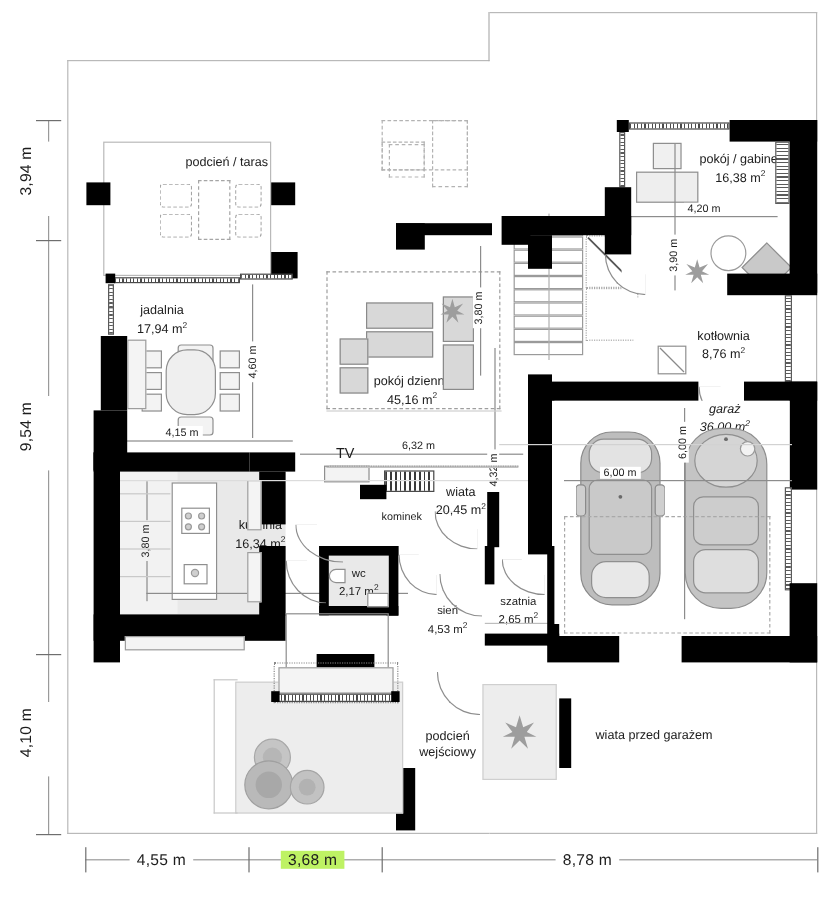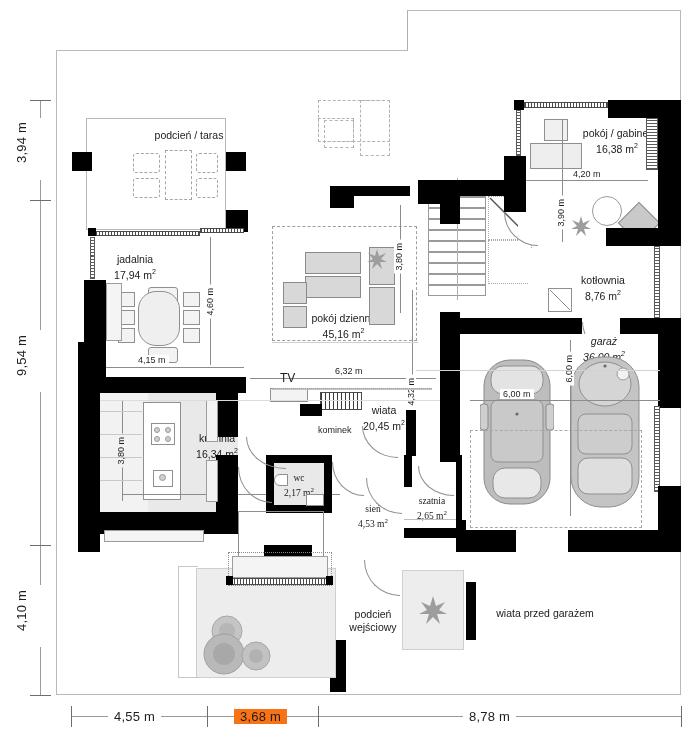--- a/index.html
+++ b/index.html
@@ -18,21 +18,21 @@
   .lightgray{position:absolute;background:#f2f2f2;}
   .terrfill{position:absolute;background:#ededed;border:1px solid #cfcfcf;box-sizing:border-box;}
   .dashbox{position:absolute;border:1px dashed #9e9e9e;box-sizing:border-box;}
   .dashbox2{position:absolute;border:1px dotted #a8a8a8;box-sizing:border-box;}
   .thinline{position:absolute;background:#b0b0b0;}
   .glass{position:absolute;background:#f4f4f4;border:1px solid #9d9d9d;box-sizing:border-box;}
   
   .rlab{position:absolute;text-align:center;font-size:10.5px;line-height:12.5px;color:#202020;white-space:nowrap;}
   .rlab .area{display:block;}
   .rlab sup{font-size:7px;vertical-align:super;}
-  .small{font-size:9.5px;line-height:11.5px;font-family:Liberation Serif, serif;}
+  .small{font-size:9.5px;line-height:11.5px;}
   
   .idim{position:absolute;font-size:9px;color:#1d1d1d;white-space:nowrap;}
   .ividm{position:absolute;font-size:9px;color:#1d1d1d;writing-mode:vertical-rl;transform:rotate(180deg);white-space:nowrap;}
   .iline{position:absolute;background:#8c8c8c;}
   .furn{position:absolute;border:1px solid #8f8f8f;box-sizing:border-box;background:#f3f3f3;}
   .furnd{position:absolute;border:1px dashed #a5a5a5;box-sizing:border-box;background:transparent;}
   .sofa{position:absolute;background:#d8d8d8;border:1px solid #8a8a8a;box-sizing:border-box;}
   .dot{position:absolute;border-radius:50%;background:#cfcfcf;border:1px solid #9a9a9a;box-sizing:border-box;}
   .plant{position:absolute;}
   .stairstep{position:absolute;border:1px solid #9a9a9a;box-sizing:border-box;background:#fff;}
@@ -58,21 +58,21 @@
   <div style="position:absolute;left:36px;top:118px;width:9px;height:62px;background:#fff;"></div>
   <div style="position:absolute;left:36px;top:330px;width:9px;height:62px;background:#fff;"></div>
   <div style="position:absolute;left:36px;top:585px;width:9px;height:62px;background:#fff;"></div>
 
   <div class="dimline" style="left:71px;top:716px;width:610px;height:1px;"></div>
   <div class="tick" style="left:71px;top:706px;width:1px;height:21px;"></div>
   <div class="tick" style="left:207px;top:706px;width:1px;height:21px;"></div>
   <div class="tick" style="left:318px;top:706px;width:1px;height:21px;"></div>
   <div class="tick" style="left:681px;top:706px;width:1px;height:21px;"></div>
   <div class="dimlabel" style="left:108px;top:709px;background:#fff;padding:0 6px;">4,55 m</div>
-  <div class="dimlabel" style="left:234px;top:709px;background:#f97316;padding:0 6px;">3,68 m</div>
+  <div class="dimlabel" style="left:234px;top:709px;background:#bef264;padding:0 6px;">3,68 m</div>
   <div class="dimlabel" style="left:463px;top:709px;background:#fff;padding:0 6px;">8,78 m</div>
 
   <div class="outline" style="left:56px;top:50px;width:352px;height:645px;border-right:none;"></div>
   <div class="outline" style="left:408px;top:10px;width:273px;height:685px;border-left:none;"></div>
   <div class="thinline" style="left:407px;top:10px;width:1px;height:41px;"></div>
 
   <div class="outline" style="left:86px;top:118px;width:140px;height:112px;"></div>
   <div class="rlab" style="left:134px;top:129px;width:110px;">
     <span>podcień / taras</span>
   </div>

